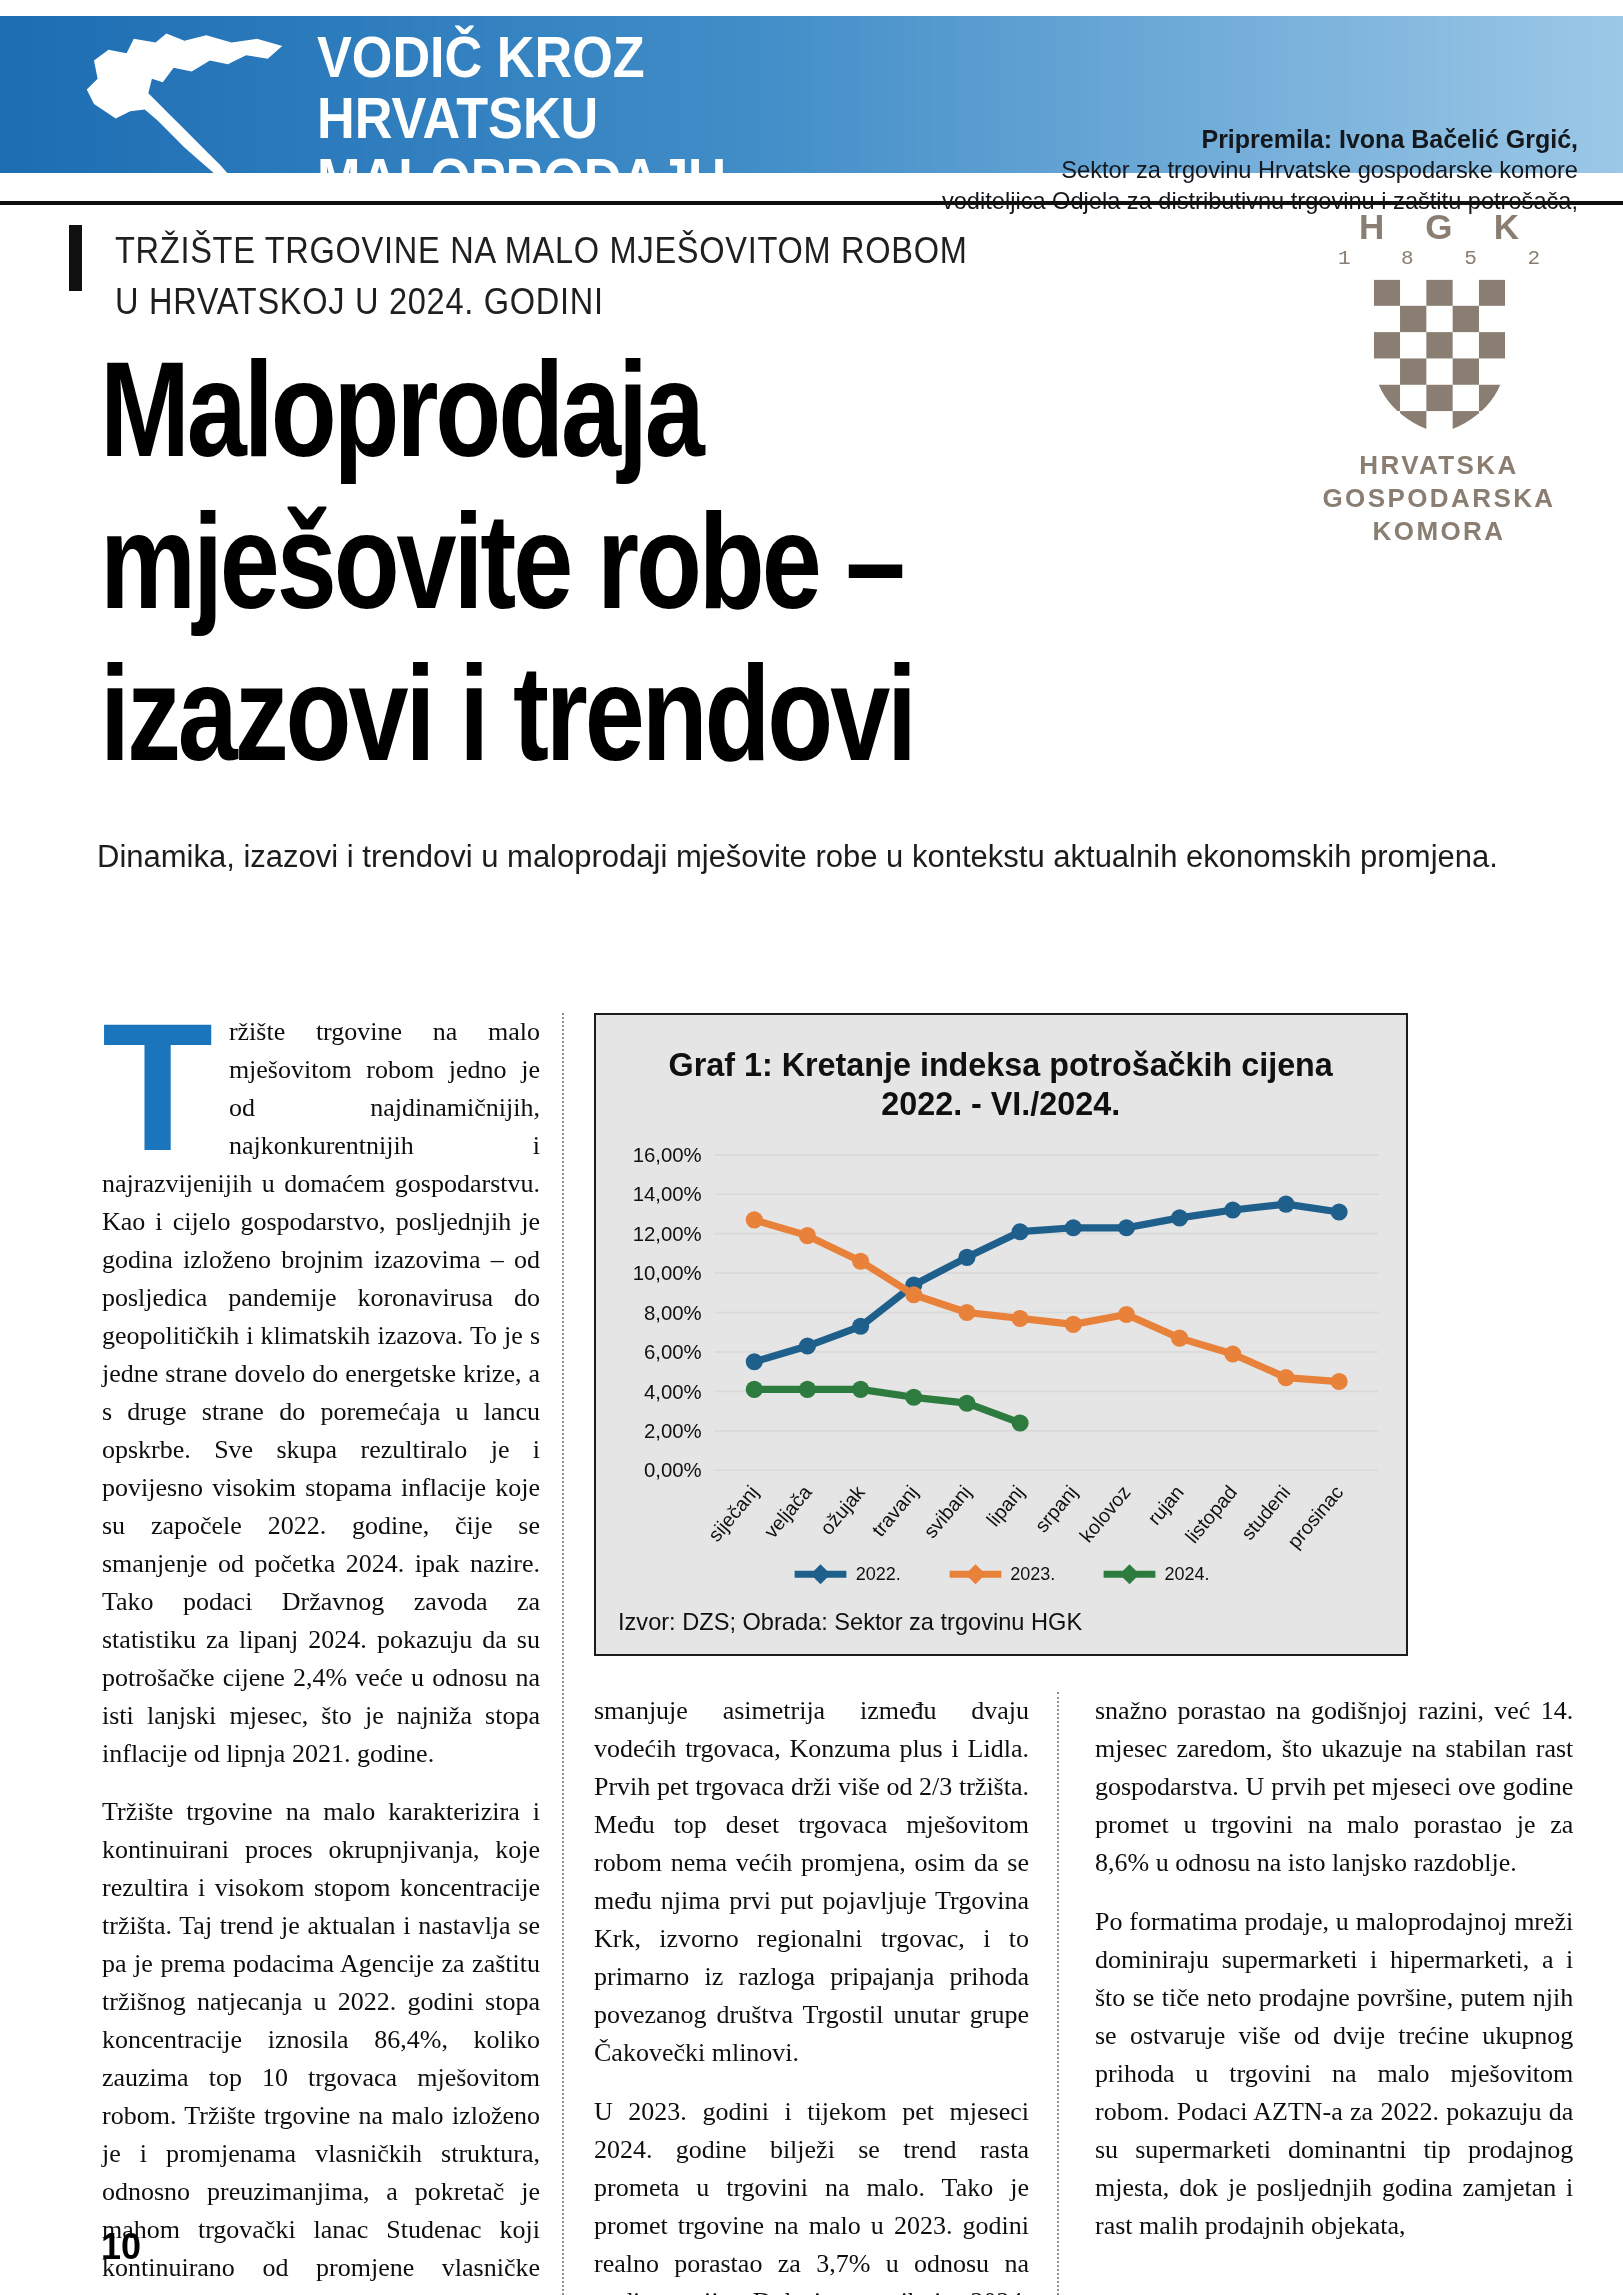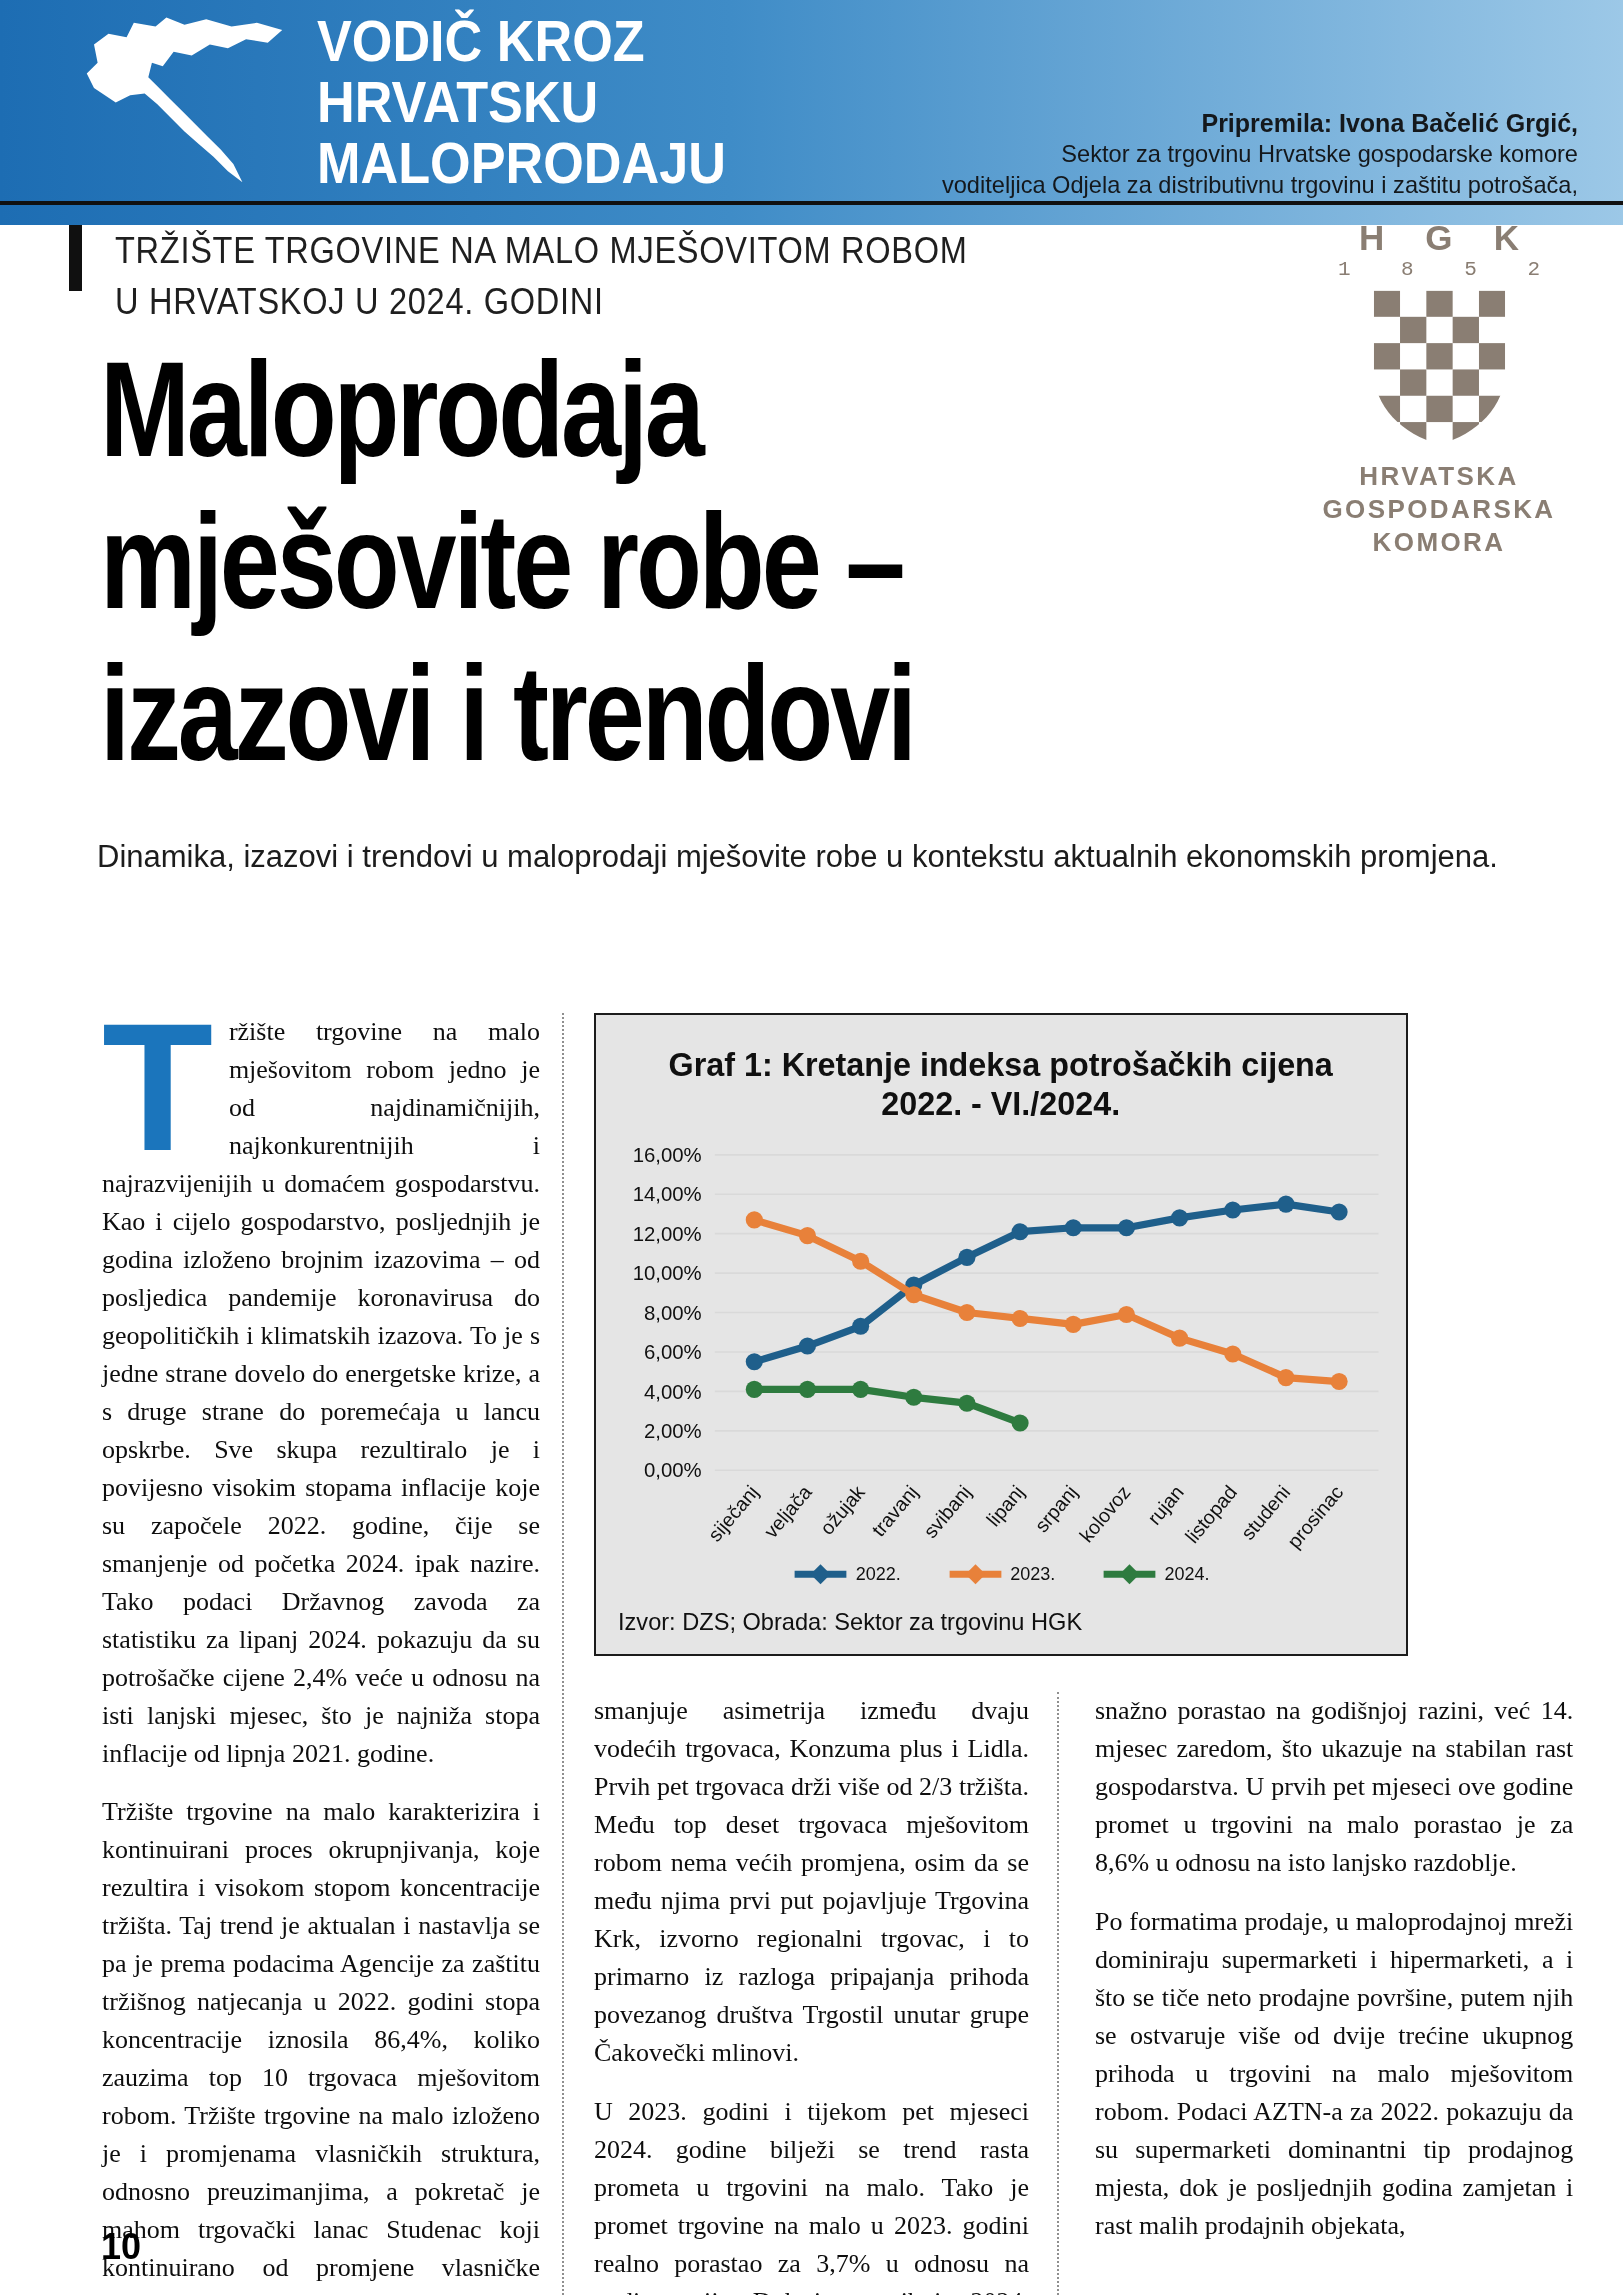--- a/index.html
+++ b/index.html
@@ -4,21 +4,21 @@
 <style>
   * { margin:0; padding:0; box-sizing:border-box; }
   html,body { background:#ffffff; }
   body {
     width:1623px; height:2295px; position:relative; overflow:hidden;
     font-family:"Liberation Serif", serif; color:#0e0e0e;
   }
 
   
   .banner {
-    position:absolute; left:0; top:0; width:1623px; height:225px;
+    position:absolute; left:0; top:16px; width:1623px; height:157px;
     background:linear-gradient(90deg,#1d6db3 0%, #3f8cc7 45%, #9cc8e7 100%);
   }
   .banner-rule { position:absolute; left:0; top:201px; width:1623px; height:3.9px; background:#101010; }
   .banner-left { position:absolute; left:63px; top:11px; display:flex; align-items:center; gap:11px; }
   .croatia-map svg { width:243px; height:181px; display:block; }
   .banner-title {
     font-family:"Liberation Sans", sans-serif; font-weight:800; color:#ffffff;
     font-size:58px; line-height:1.05; transform:scaleX(.9); transform-origin:left center;
   }
   .banner-attrib {
@@ -31,21 +31,21 @@
   
   .kicker { position:absolute; left:69px; top:225px; display:flex; gap:33px; }
   .kicker-bar { width:13.4px; height:66px; background:#101010; flex:0 0 auto; }
   .kicker-text {
     font-family:"Liberation Sans", sans-serif; font-size:37px; line-height:1.38;
     color:#1f1f1f; letter-spacing:0.8px; transform:scaleX(.88); transform-origin:left top; white-space:nowrap;
   }
 
   
   .hgk {
-    position:absolute; left:1292px; top:218px; width:294px; text-align:center;
+    position:absolute; left:1292px; top:207px; width:294px; text-align:center;
     font-family:"Liberation Sans", sans-serif; color:#8a7e73;
   }
   .hgk-acronym { font-size:35px; font-weight:700; letter-spacing:15.7px; padding-left:15.7px; }
   .hgk-year { font-size:21px; letter-spacing:19px; padding-left:19px; margin-top:0px;font-family:Liberation Mono, monospace; }
   .hgk-shield { margin:7.9px auto 0; width:135px; height:157px; }
   .hgk-name { font-size:26px; font-weight:700; letter-spacing:2.4px; line-height:1.28; margin-top:14px; }
 
   
   .main-title {
     position:absolute; left:100px; top:334px;

